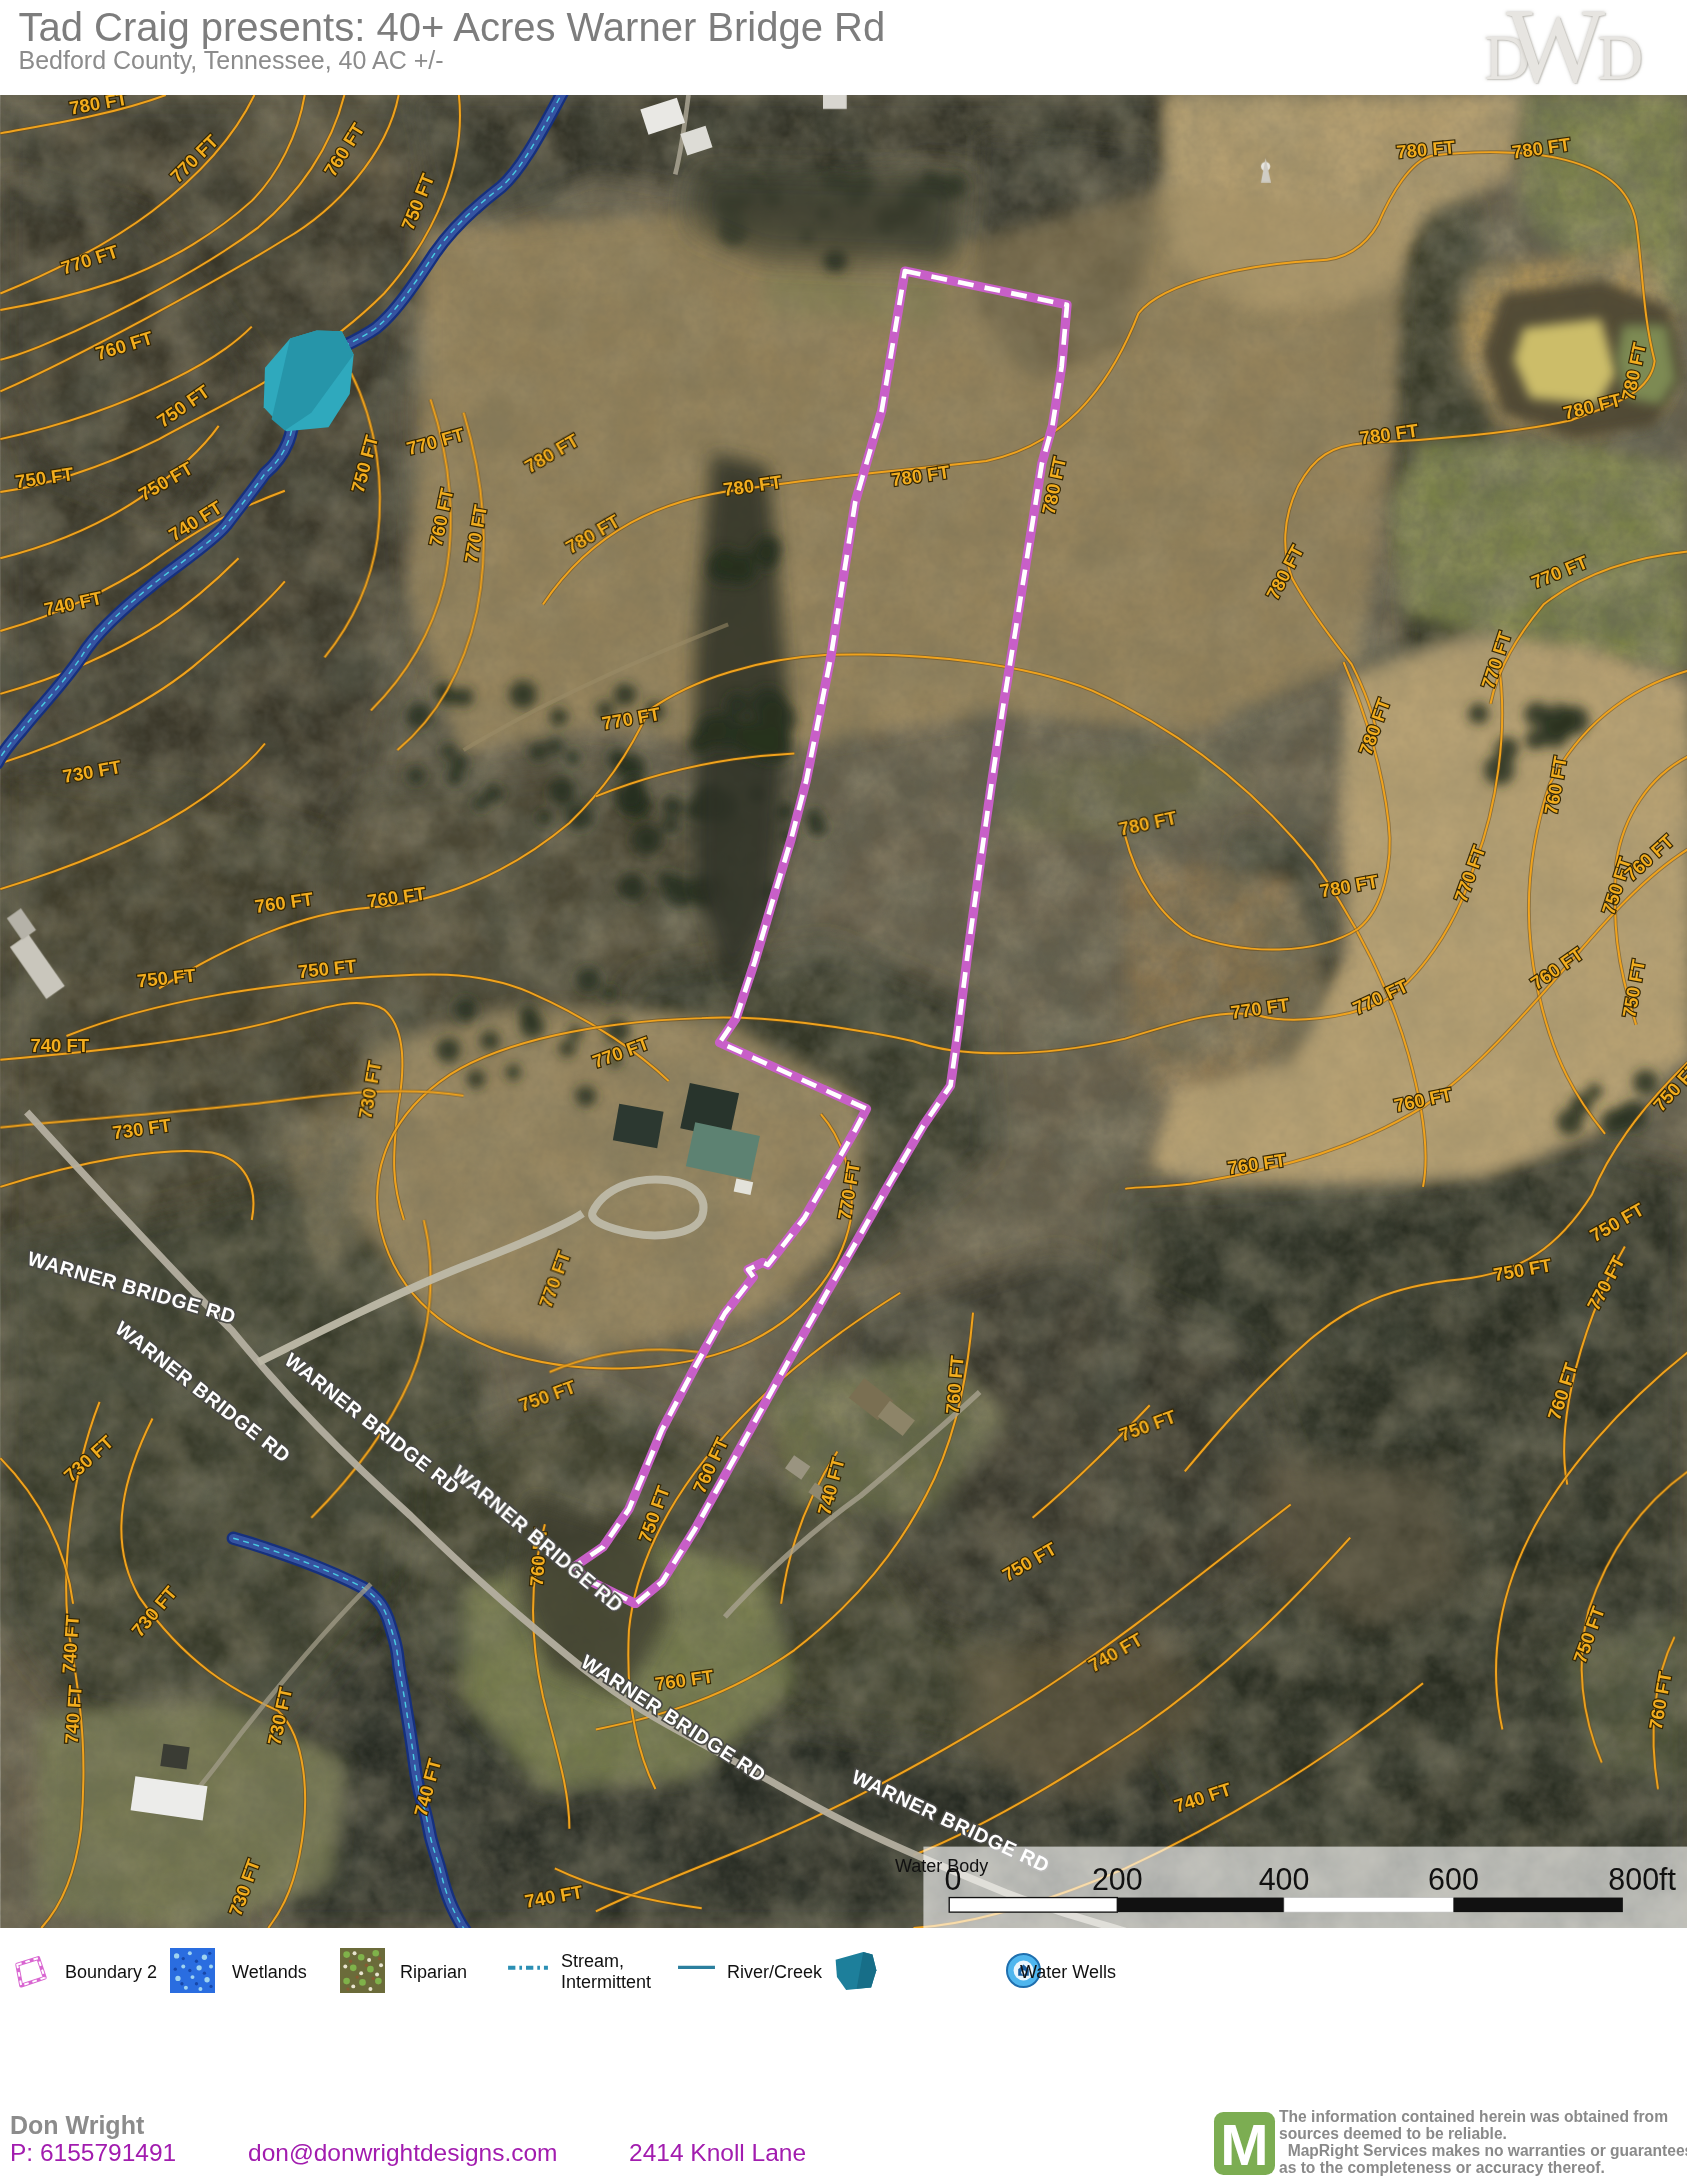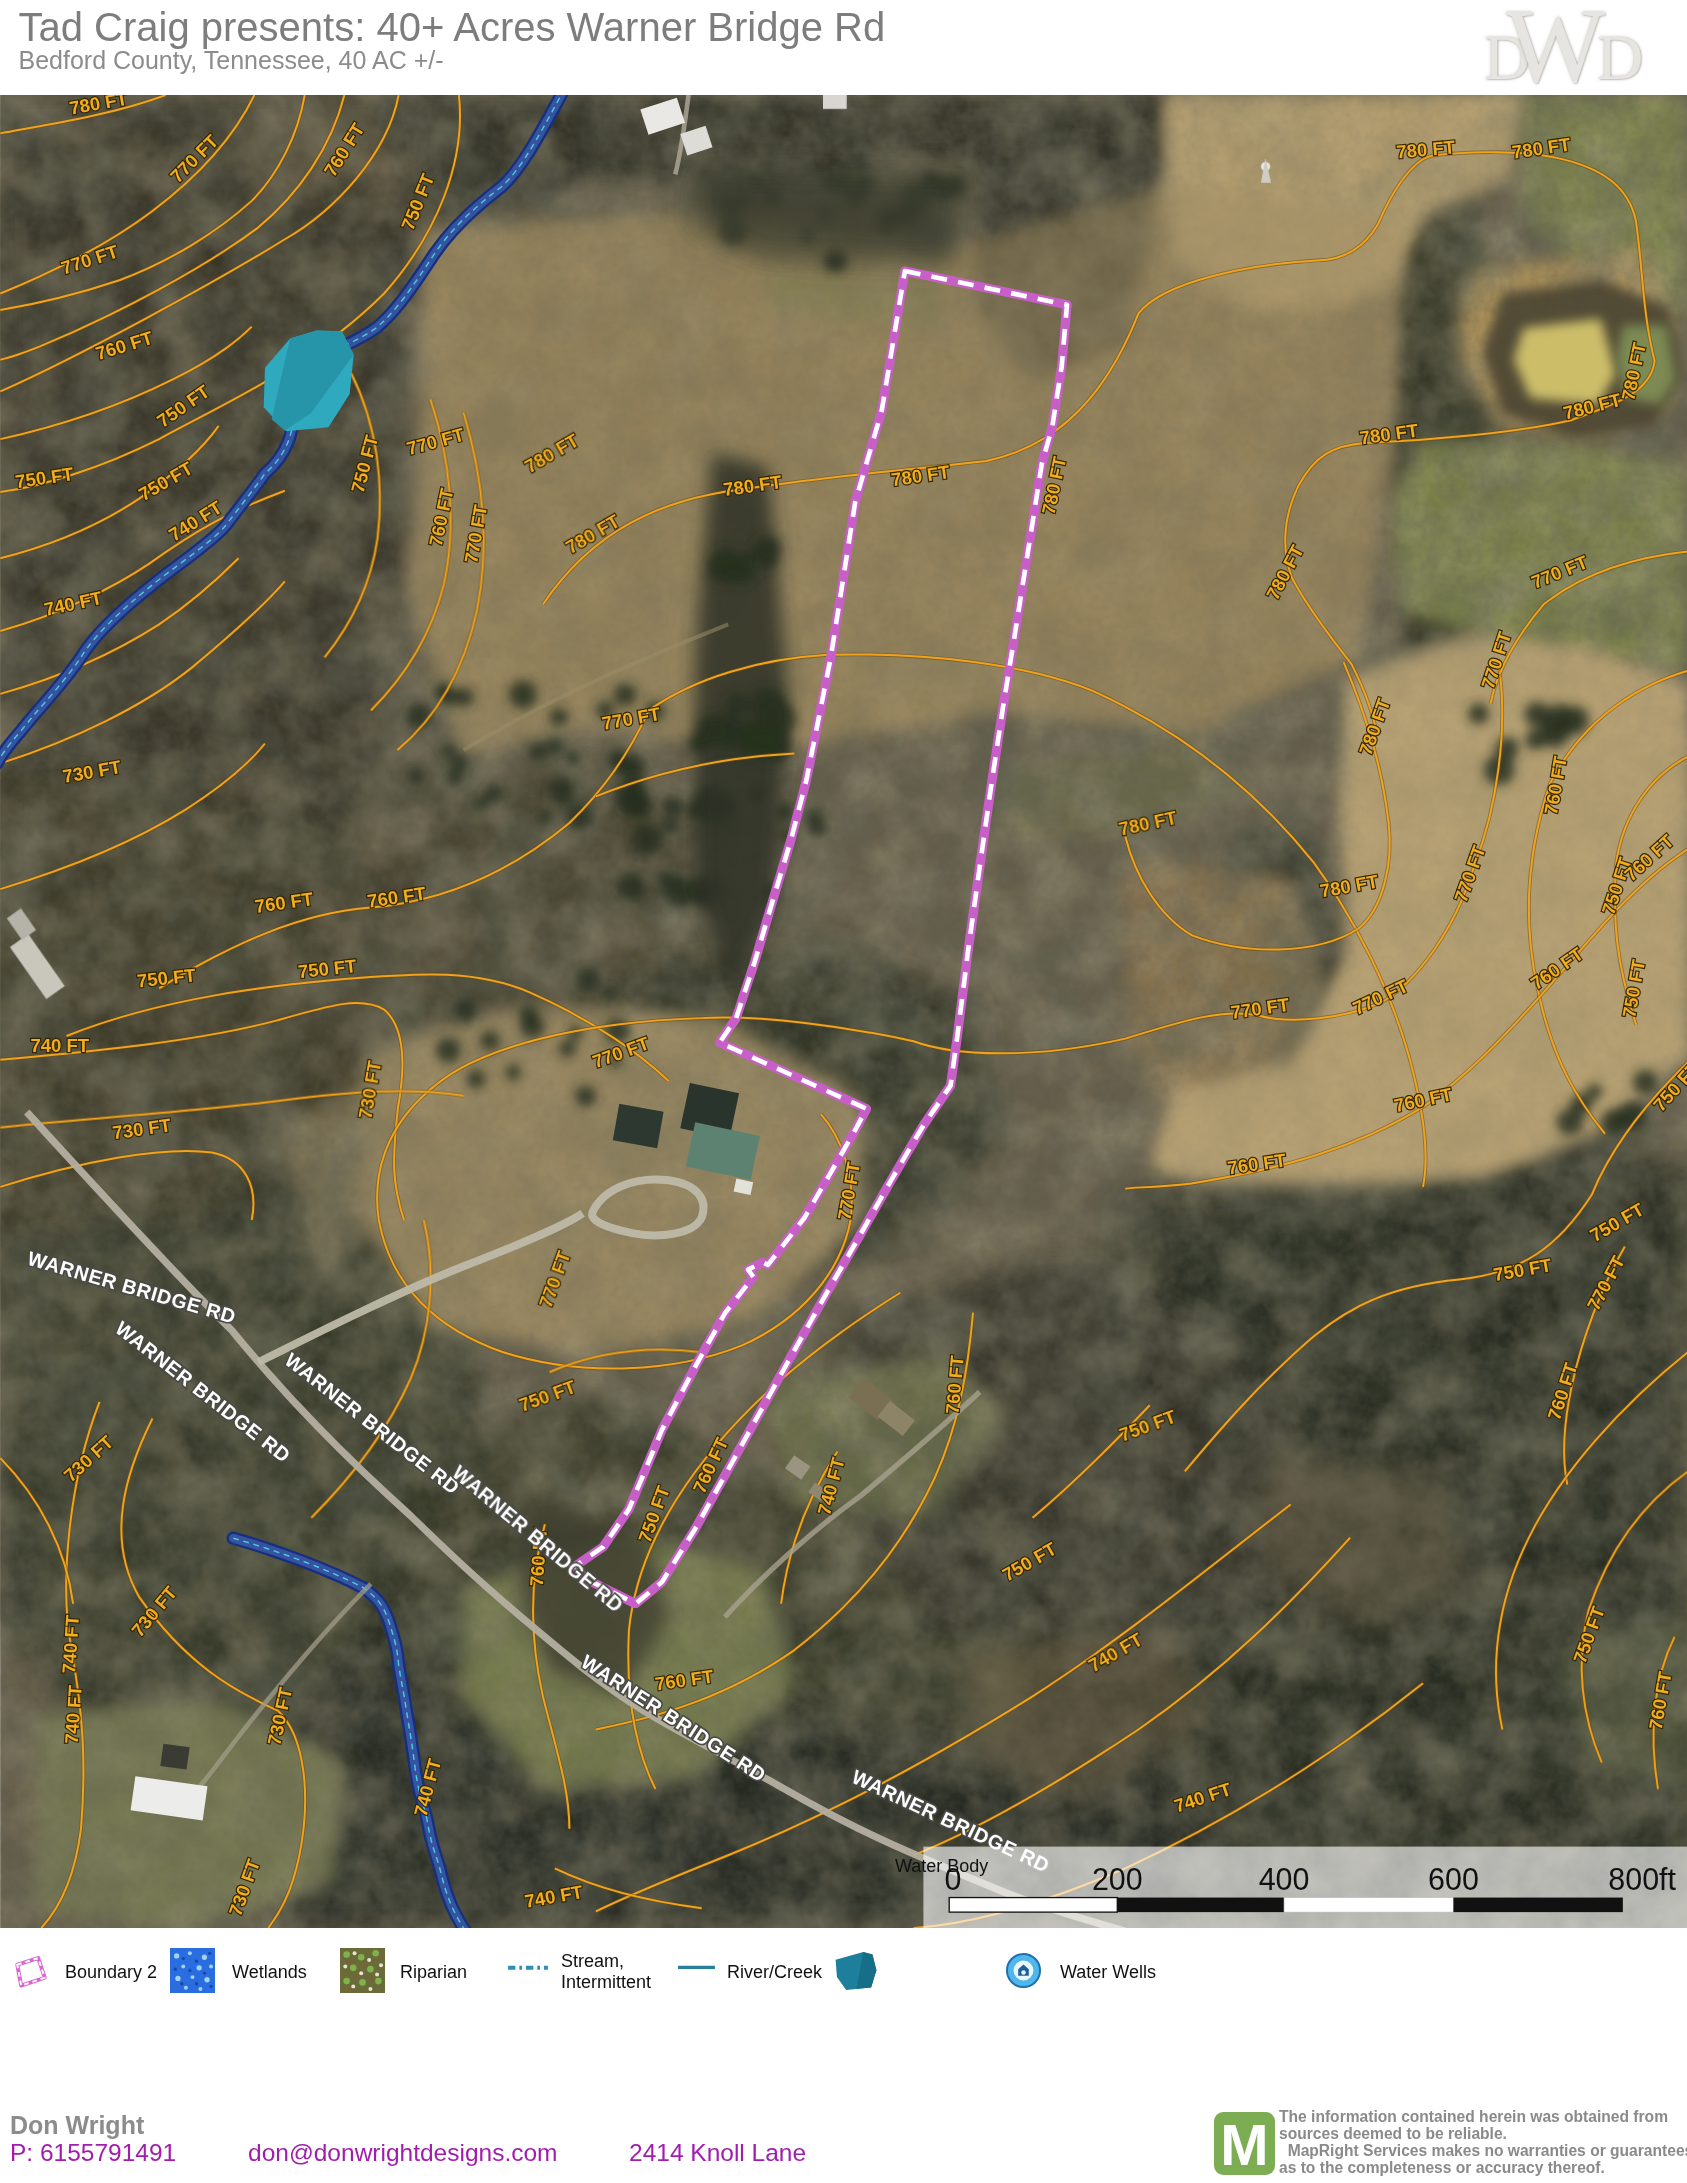--- a/index.html
+++ b/index.html
@@ -808,21 +808,21 @@
 <div class="abs legtxt" style="left:895px;top:1856px">Water Body</div>
 
 <svg class="abs" style="left:1005px;top:1952px" width="37" height="37" viewBox="0 0 56 56">
 <circle cx="28" cy="28" r="25" fill="#4fb6ee"></circle>
 <circle cx="28" cy="28" r="25" fill="none" stroke="#1f6fae" stroke-width="3"></circle>
 <circle cx="28" cy="28" r="15" fill="#eaf6fd"></circle>
 <path d="M20,26 L28,19 L36,26 L36,36 L20,36 Z" fill="#1a5e9e"></path>
 <circle cx="28" cy="31" r="3.5" fill="#eaf6fd"></circle>
   </svg>
 
-<div class="abs legtxt" style="left:1060px;top:1962px">Water Wells</div>
+<div class="abs legtxt" style="left:1020px;top:1962px">Water Wells</div>
 
 <div class="abs foot1" style="left:10px;top:2103px">Don Wright</div>
 
 <div class="abs foot2" style="left:10px;top:2139px">P: 6155791491</div>
 
 <div class="abs foot2" style="left:248px;top:2139px">don@donwrightdesigns.com</div>
 
 <div class="abs foot2" style="left:629px;top:2139px">2414 Knoll Lane</div>
 
 <div class="abs" style="left:1214px;top:2112px;width:61px;height:63px;background:#7cad52;border-radius:9.3px;"></div>

